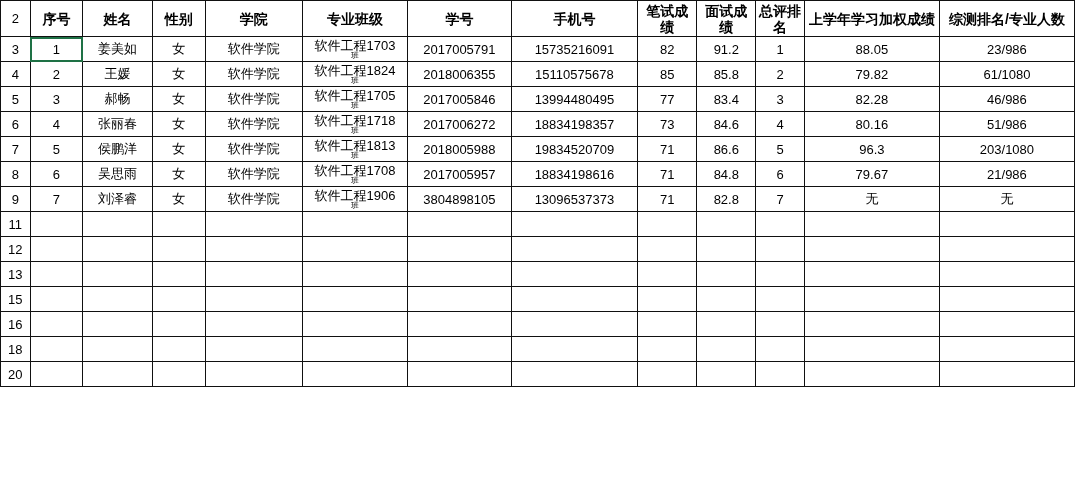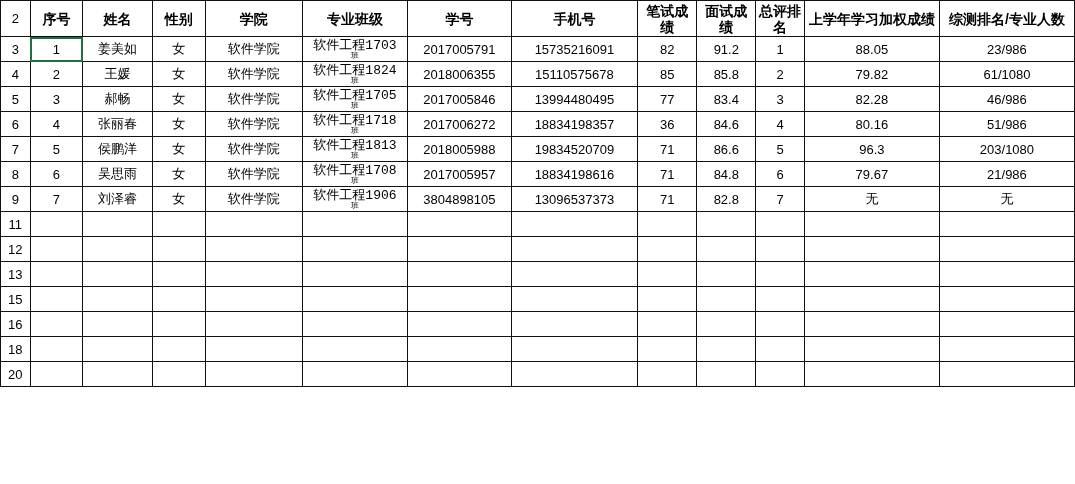--- a/index.html
+++ b/index.html
@@ -47,21 +47,21 @@
   tr.hdr td.colhead {
     font-weight: bold;
     font-size: 14px;
     height: 36px;
     line-height: 16px;
     white-space: normal;
     padding: 1px 2px;
   }
   tr.data td { height: 25px; }
   tr.blank td { height: 25px; }
-  td.cls { font-size: 12.5px; line-height: 12px; padding-top: 1px; font-family: Liberation Mono, monospace; }
+  td.cls { font-size: 12.5px; line-height: 12px; padding-top: 1px; }
   td.cls .sub { font-size: 8px; color: #000; display: block; line-height: 7px; }
   td.selected {
     outline: 2px solid #1e7145;
     outline-offset: -2px;
     position: relative;
   }
   .num { font-size: 13px; }
 </style>
 </head>
 <body>
@@ -146,21 +146,21 @@
         </tr>
         <tr class="data">
           <td class="rowhdr">6</td>
           <td class="num">4</td>
           <td>张丽春</td>
           <td>女</td>
           <td>软件学院</td>
           <td class="cls">软件工程1718<span class="sub">班</span></td>
           <td class="num">2017006272</td>
           <td class="num">18834198357</td>
-          <td class="num">36</td>
+          <td class="num">73</td>
           <td class="num">84.6</td>
           <td class="num">4</td>
           <td class="num">80.16</td>
           <td class="num">51/986</td>
         </tr>
         <tr class="data">
           <td class="rowhdr">7</td>
           <td class="num">5</td>
           <td>侯鹏洋</td>
           <td>女</td>

